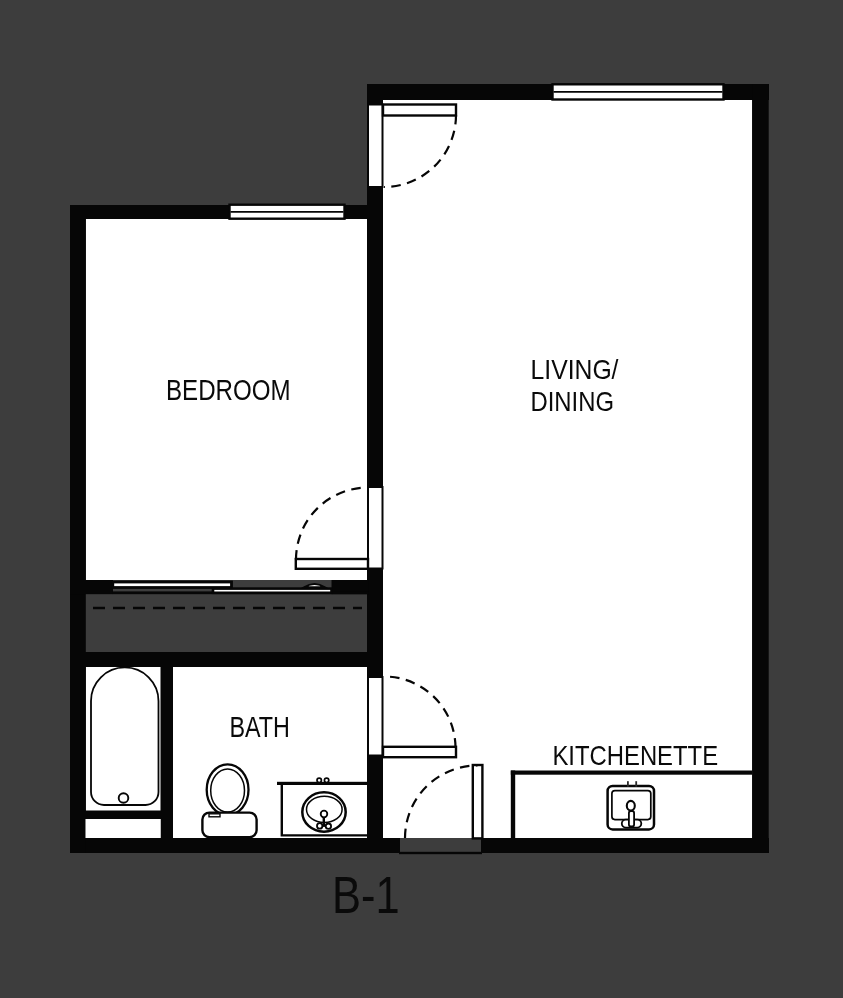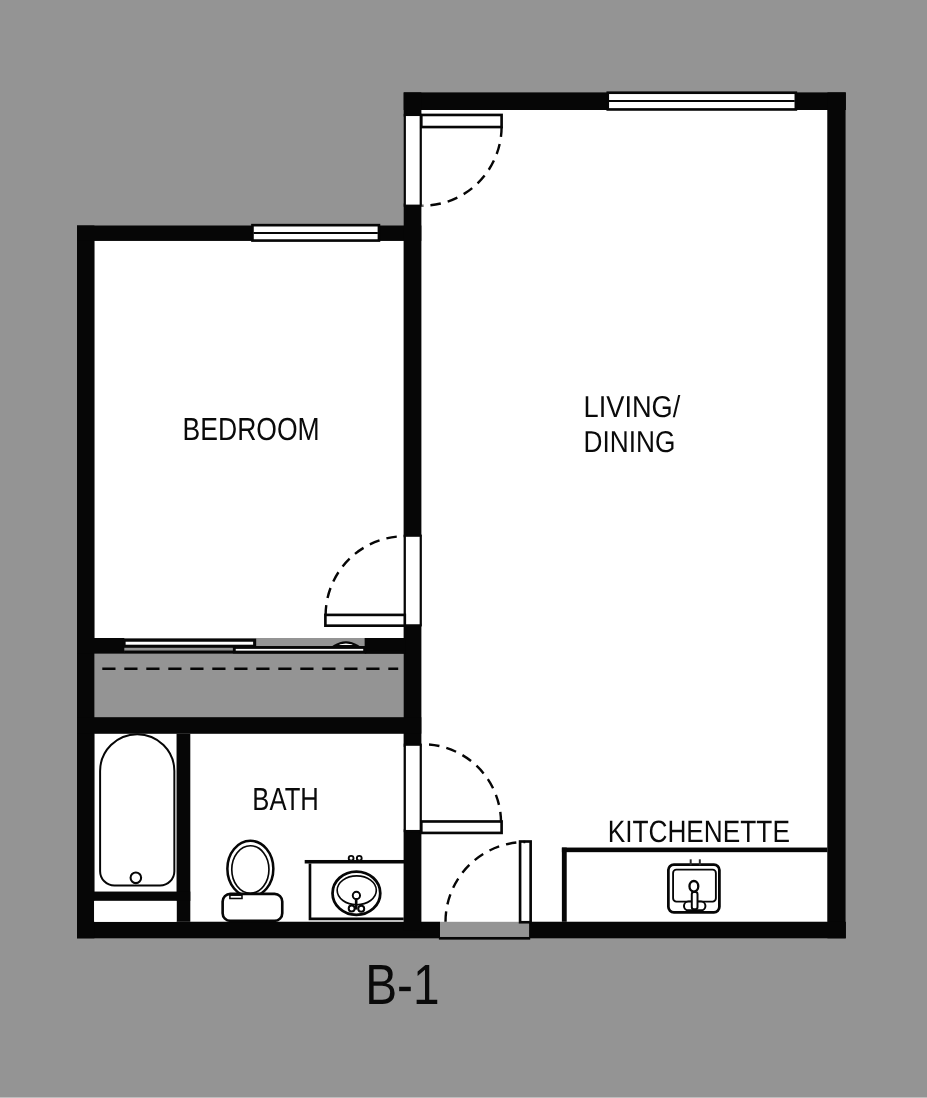--- a/index.html
+++ b/index.html
@@ -1,16 +1,16 @@
 <!DOCTYPE html>
 <html><head>
 <meta charset="utf-8">
 <style>
   html,body{margin:0;padding:0;background:#ffffff;}
-  .page{position:relative;width:843px;height:998px;background:#14b8a6;overflow:hidden;filter:grayscale(1);}
+  .page{position:relative;width:843px;height:998px;background:#b91c1c;overflow:hidden;filter:grayscale(1);}
   svg{position:absolute;left:0;top:0;}
   text{font-family:"Liberation Sans",sans-serif;fill:#0a0a0a;}
 </style>
 </head>
 <body>
 <div class="page">
 <svg width="843" height="998" viewBox="0 0 843 998">
 
   <rect x="383" y="100" width="369" height="738" fill="#ffffff"></rect>
 

